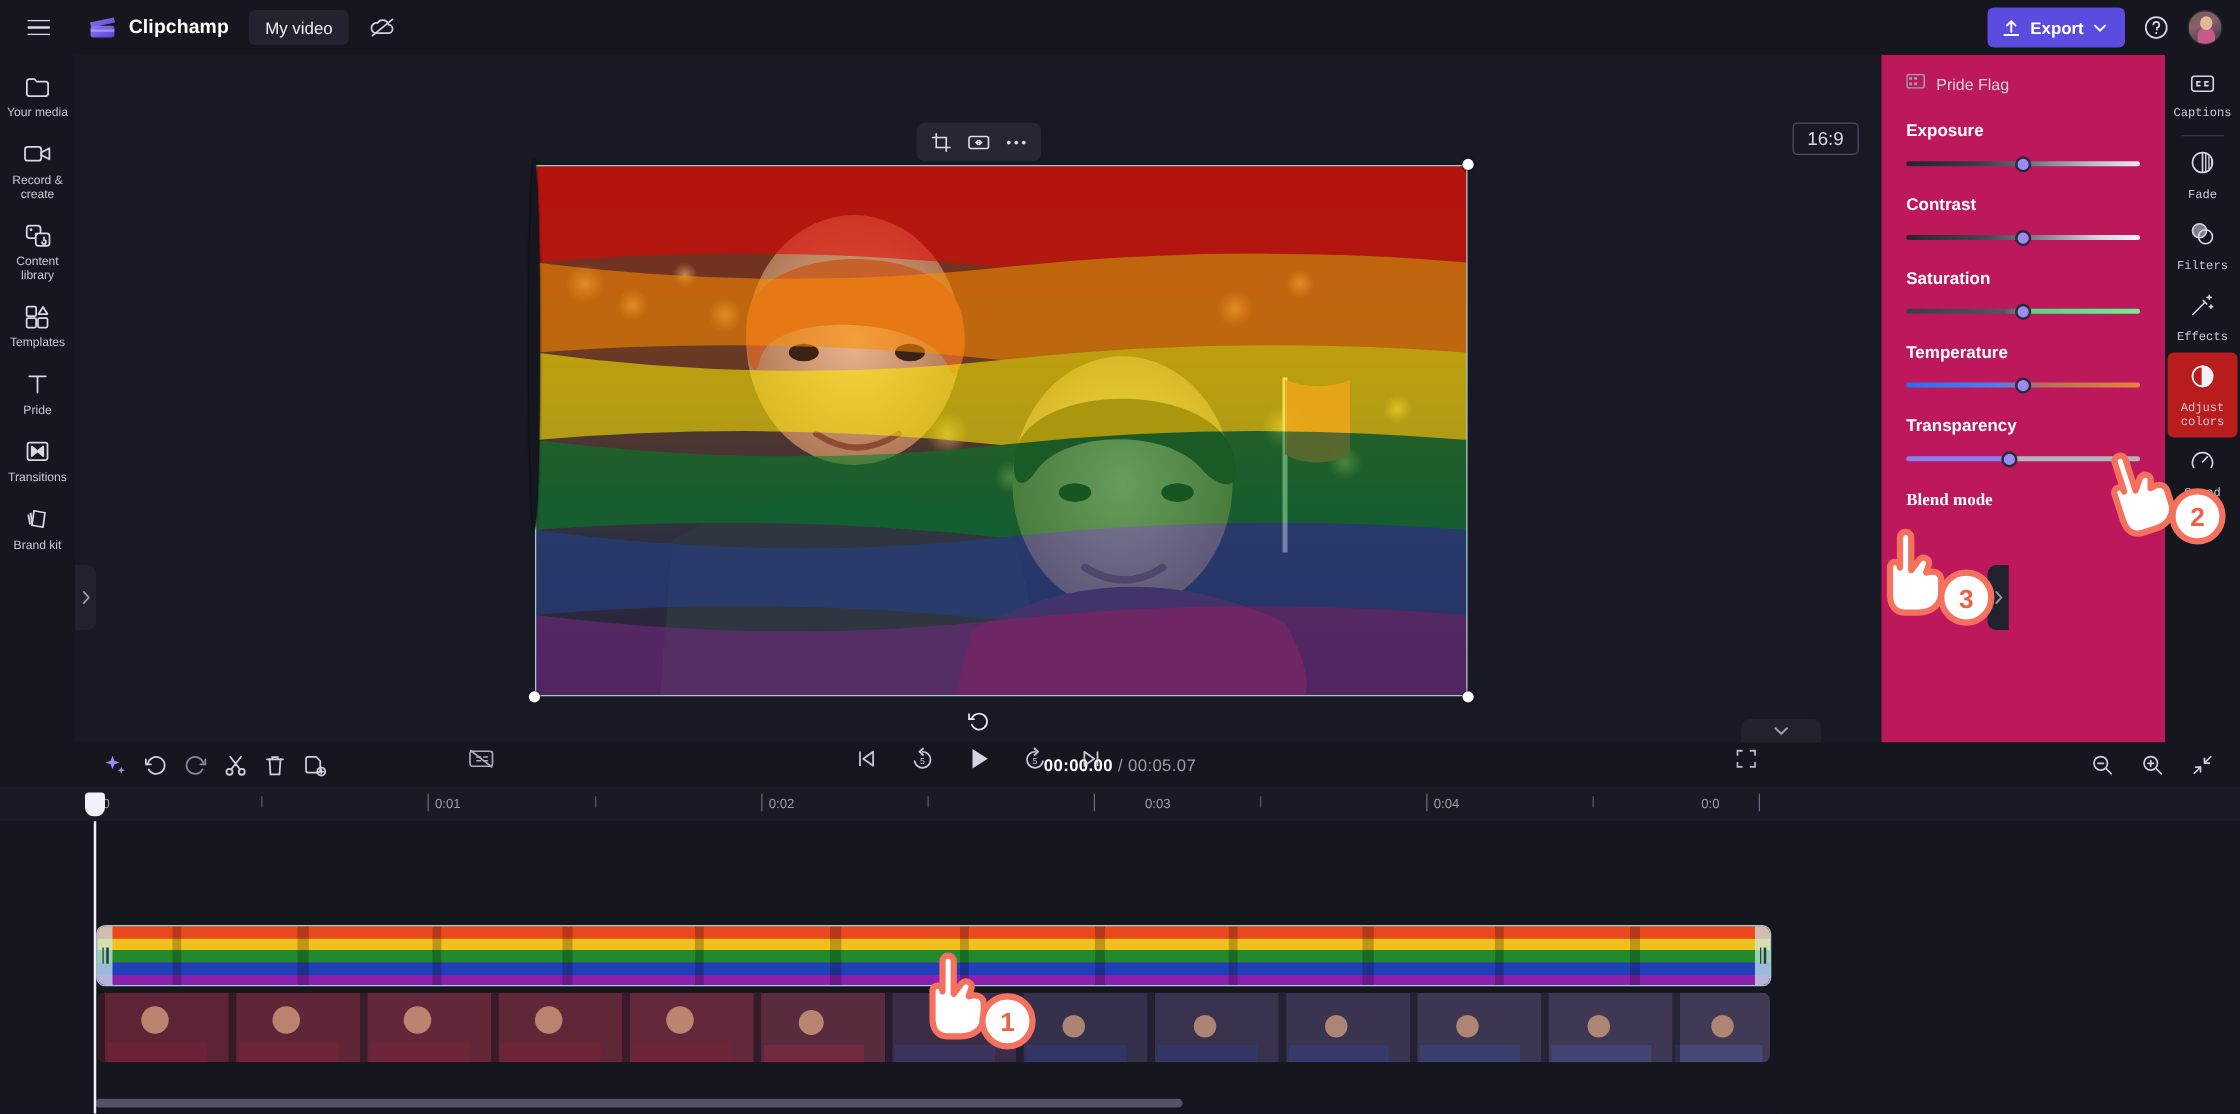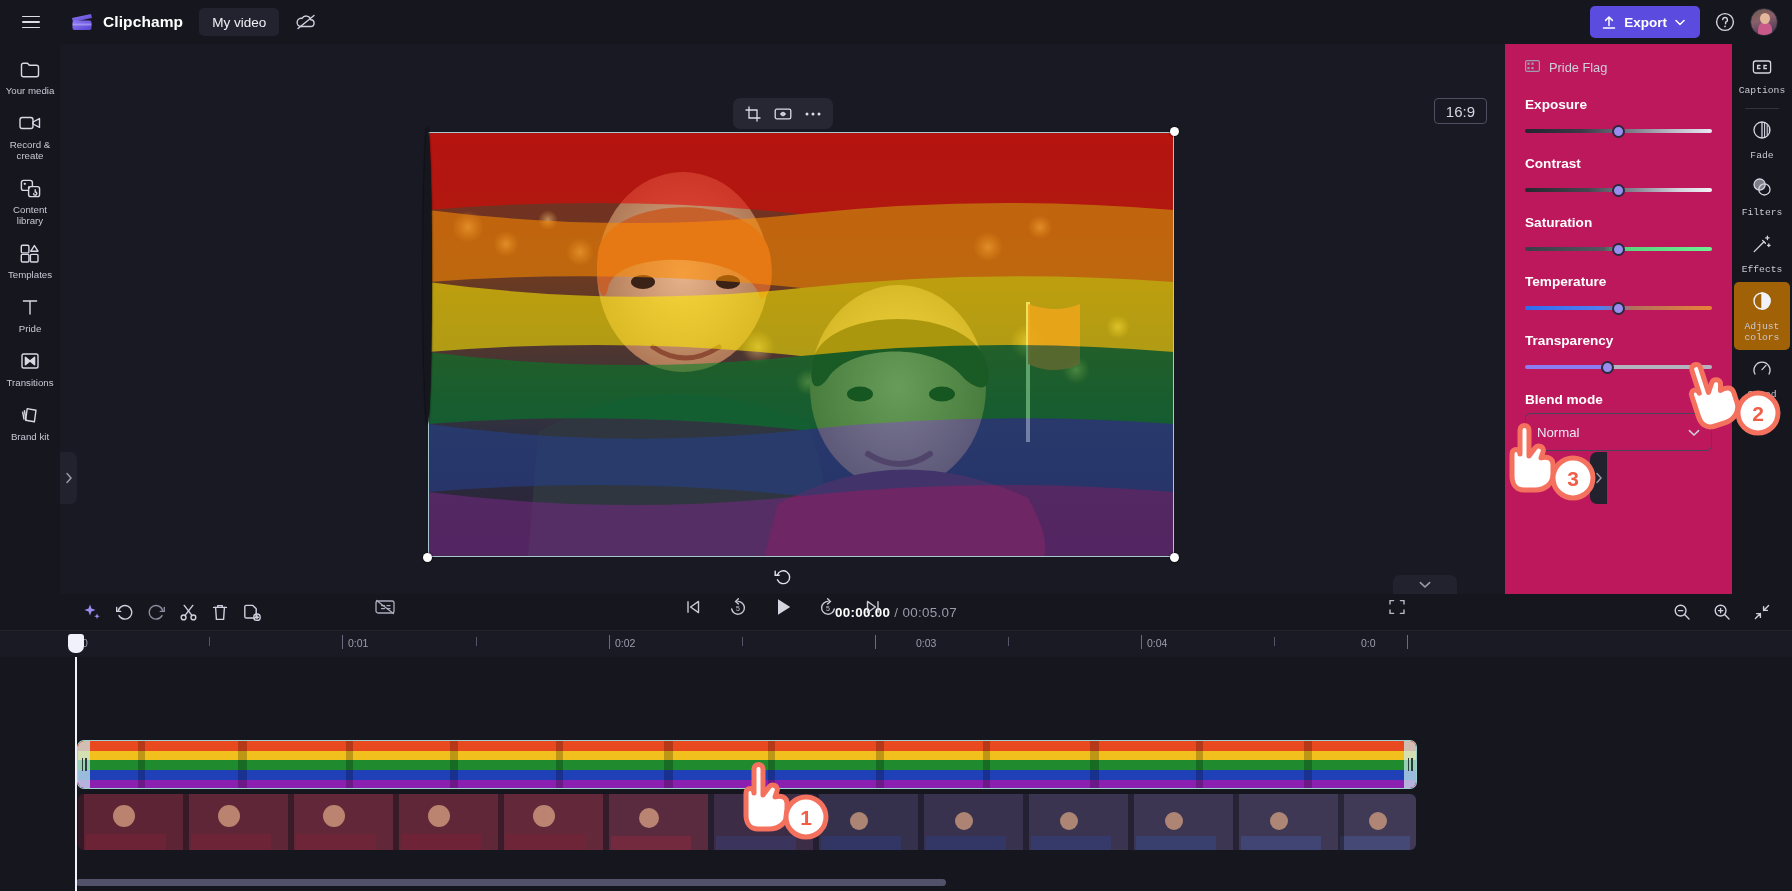--- a/index.html
+++ b/index.html
@@ -79,21 +79,21 @@
     background:#9b8cf0; border:2px solid #2a2a3c; border-radius:50%; cursor:pointer;}
   .sel-field { height:38px; border:1px solid #46465c; border-radius:5px; display:flex; align-items:center;
     padding:0 11px; font-size:13.2px; color:#eaeaf4; cursor:pointer; margin-bottom:12px; margin-top:2px;}
   .sel-field .chev{margin-left:auto;}
   .reset-btn { height:38px; border:1px solid #46465c; border-radius:5px; display:flex; align-items:center;
     justify-content:center; gap:9px; font-size:13.3px; color:#eaeaf4; cursor:pointer;}
 
   
   .rrail { width:60px; flex:0 0 60px; background:#16161f; padding-top:6px; display:flex; flex-direction:column; align-items:center;}
   .rrail-item { width:56px; padding:8px 2px 7px; display:flex; flex-direction:column; align-items:center; gap:4px; cursor:pointer; border-radius:5px;font-family:Liberation Mono, monospace;}
-  .rrail-item.active{background:#a16207;}
+  .rrail-item.active{background:#b91c1c;}
   .rrail-label{font-size:9.7px; line-height:11px; text-align:center; color:#c9c9d6;}
   .rrail-sep{width:34px;height:1px;background:#33333f;margin:5px 0 2px;}
 
   
   .tl { height:297px; flex:0 0 297px; background:#16161f; display:flex; flex-direction:column; position:relative;}
   .tl-toolbar { height:36px; display:flex; align-items:center; padding:0 14px 0 76px; gap:0; position:relative;}
   .tb-btn { width:32px; height:28px; display:flex; align-items:center; justify-content:center; cursor:pointer; border-radius:4px;}
   .time-read { position:absolute; left:50%; transform:translateX(-50%); font-size:13.4px; letter-spacing:.3px;}
   .time-read .cur{color:#fff;font-weight:700;} .time-read .tot{color:#9a9aab;}
   .tb-right { margin-left:auto; display:flex; align-items:center; gap:8px;}
@@ -469,29 +469,21 @@
       <div class="prop-label">Temperature</div>
       <div class="slider" style="background:linear-gradient(90deg,#2f6bf0 0%,#4f7ff0 40%,#b4705c 58%,#e8823a 100%);">
         <div class="knob" style="left:50%;"></div>
       </div>
 
       <div class="prop-label">Transparency</div>
       <div class="slider" style="background:linear-gradient(90deg,#8d7df0 0%,#8d7df0 44%,#b4b4bf 44%,#b4b4bf 100%);">
         <div class="knob" style="left:44%;"></div>
       </div>
 
-      <div class="prop-label" style="margin-bottom:6px;">Blend mode</div>
-      <div class="sel-field">
-        <span>Normal</span>
-        <span class="chev">
-          <svg width="12" height="8" viewBox="0 0 12 8" fill="none" stroke="#cfcfdd" stroke-width="1.5" stroke-linecap="round">
-              <path d="M1.4 1.6 6 6 10.6 1.6"></path>
-            </svg>
-        </span>
-      </div>
+      <div class="prop-label" style="margin-bottom:6px;font-family:Liberation Serif, serif;">Blend mode</div>
 
     </div>
 
     <div class="rrail">
       <div class="rrail-item">
         <span>
           <svg width="22" height="18" viewBox="0 0 22 18" fill="none" stroke="#d6d6e2" stroke-width="1.3" stroke-linecap="round">
             <rect x="2.4" y="3" width="17.2" height="12" rx="2.2"></rect>
             <path d="M9 7.5H6.6v3H9M15.4 7.5H13v3h2.4"></path>
             </svg>

